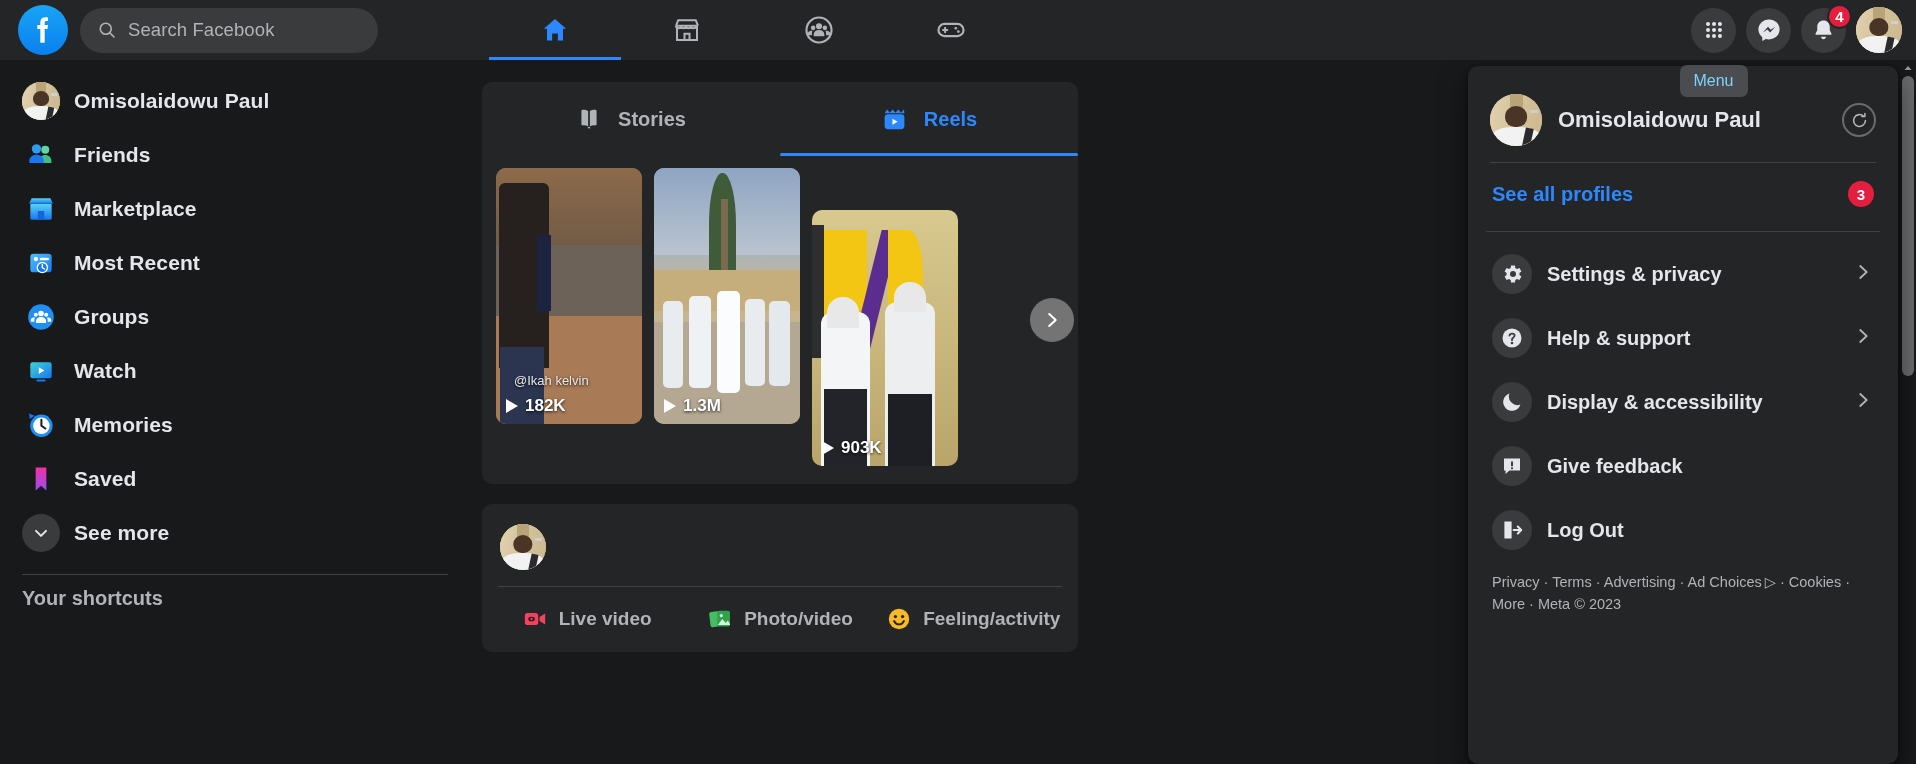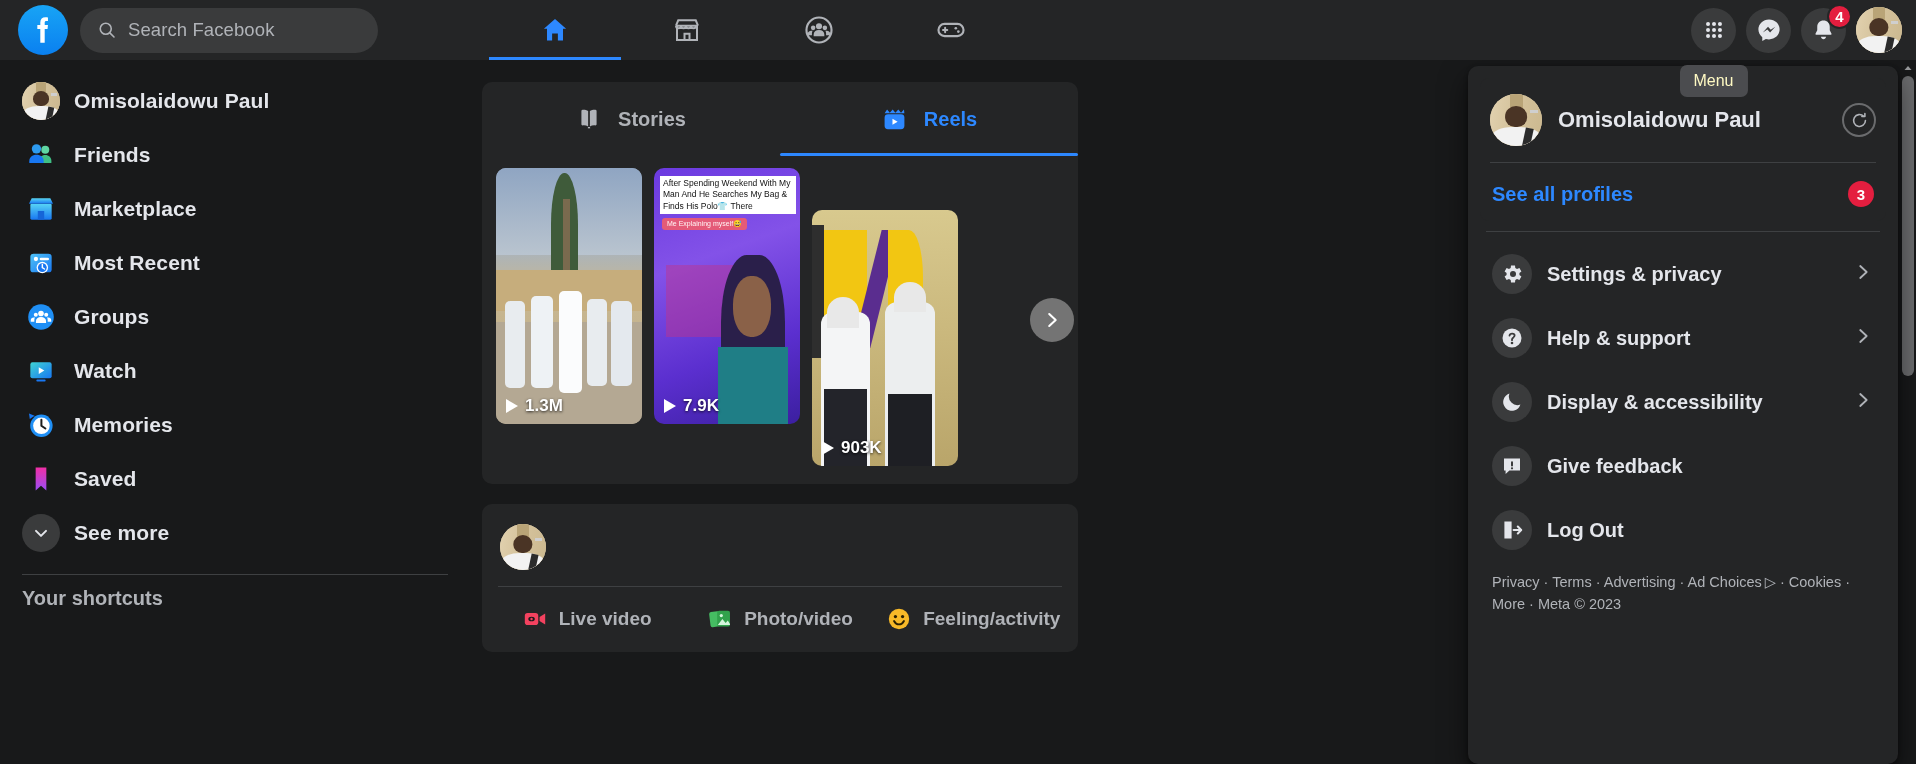--- a/index.html
+++ b/index.html
@@ -64,21 +64,21 @@
   .badge {
     position: absolute; top: -4px; right: -6px;
     min-width: 25px; height: 25px; padding: 0 6px;
     border-radius: 13px; background: #e41e3f; color: #fff;
     font-size: 15px; font-weight: bold;
     display: flex; align-items: center; justify-content: center;
     border: 2px solid #242526;
   }
   .tooltip {
     position: absolute; top: 57px; left: 50%; transform: translateX(-50%);
-    background: #4b4c4f; color: #fef9c3;
+    background: #4b4c4f; color: #7dd3fc;
     font-size: 16px; padding: 7px 14px; border-radius: 7px;
     white-space: nowrap; z-index: 60;
   }
 
   
   .portrait { width: 100%; height: 100%; position: relative; background: #d9c9a8; overflow: hidden; }
   .portrait .wall { position: absolute; inset: 0;
     background: linear-gradient(100deg,#e2d2b0 0%,#d6c49e 40%,#cbb88f 100%); }
   .portrait .door { position: absolute; left: 38%; top: 0; width: 26%; height: 55%;
     background: #b9a477; }
@@ -505,50 +505,51 @@
           <path d="M3.2 6.4 5.4 3l2.4 3.1L10.4 3l2.4 3.1L15.4 3l2.4 3.1L20.4 3l.4 3.4H3.2z" fill="#2d88ff"></path>
           <rect x="3.2" y="7.4" width="17.6" height="13.2" rx="3" fill="#2d88ff"></rect>
           <path d="M10.2 11.4v5.2l4.6-2.6-4.6-2.6z" fill="#fff"></path>
         </svg>
         <span class="lbl">Reels</span>
       </div>
     </div>
 
     <div class="reels-strip">
 
+      <div class="reel" style="background:linear-gradient(170deg,#9d7b58 0%,#7d5f45 30%,#a8764f 55%,#b98c62 100%);">
+        <div style="position:absolute;left:0;top:0;width:100%;height:34%;background:linear-gradient(180deg,#8d6a4a,#6f5a46);"></div>
+        <div style="position:absolute;left:0;top:30%;width:100%;height:28%;background:#6d6257;"></div>
+        <div style="position:absolute;left:0;bottom:0;width:100%;height:42%;background:#a87a56;"></div>
+        <div style="position:absolute;left:2%;top:6%;width:34%;height:72%;background:#26211e;border-radius:6px 6px 0 0;"></div>
+        <div style="position:absolute;left:3%;bottom:0;width:30%;height:30%;background:#2b3550;"></div>
+        <div style="position:absolute;left:28%;top:26%;width:10%;height:30%;background:#1b2340;"></div>
+        <div class="handle">@Ikah kelvin</div>
+        <div class="views">
+          <span class="play-tri"></span>
+          <span>182K</span>
+        </div>
+      </div>
 
       <div class="reel" style="background:linear-gradient(180deg,#93a6bf 0%,#a3b3c6 28%,#c9b78f 50%,#b5a98e 100%);padding-left:41px;">
         <div style="position:absolute;left:0;top:0;width:100%;height:34%;background:linear-gradient(180deg,#8fa5c2,#b9c4cf);"></div>
         <div style="position:absolute;left:38%;top:2%;width:18%;height:40%;background:#3f5b3a;border-radius:50% 50% 0 0;"></div>
         <div style="position:absolute;left:46%;top:12%;width:5%;height:40%;background:#7a6a4e;"></div>
         <div style="position:absolute;left:0;top:40%;width:100%;height:16%;background:#c6ad7c;"></div>
         <div style="position:absolute;left:0;bottom:0;width:100%;height:40%;background:#b4a893;"></div>
         <div style="position:absolute;left:6%;top:52%;width:14%;height:34%;background:#e8ecef;border-radius:5px;"></div>
         <div style="position:absolute;left:24%;top:50%;width:15%;height:36%;background:#eef2f5;border-radius:5px;"></div>
         <div style="position:absolute;left:43%;top:48%;width:16%;height:40%;background:#fbfcfd;border-radius:5px;"></div>
         <div style="position:absolute;left:62%;top:51%;width:14%;height:34%;background:#e8ecef;border-radius:5px;"></div>
         <div style="position:absolute;left:79%;top:52%;width:14%;height:33%;background:#e4e9ee;border-radius:5px;"></div>
         <div class="views">
           <span class="play-tri"></span>
           <span>1.3M</span>
         </div>
       </div>
 
-      <div class="reel" style="background:linear-gradient(160deg,#6b3ae0 0%,#8352e8 35%,#5b2fcf 70%,#3b1fa0 100%);">
-        <div style="position:absolute;left:8%;top:38%;width:50%;height:28%;background:#c0338a;opacity:.45;"></div>
-        <div style="position:absolute;left:46%;top:34%;width:44%;height:66%;background:#2a1f4a;border-radius:40% 40% 0 0;"></div>
-        <div style="position:absolute;left:54%;top:42%;width:26%;height:24%;background:#8a6148;border-radius:46%;"></div>
-        <div style="position:absolute;left:44%;bottom:0;width:48%;height:30%;background:#1f7e86;"></div>
-        <div class="cap-overlay">After Spending Weekend With My Man And He Searches My Bag &amp; Finds His Polo👕 There</div>
-        <div class="cap-overlay2">Me Explaining myself😅</div>
-        <div class="views">
-          <span class="play-tri"></span>
-          <span>7.9K</span>
-        </div>
-      </div>
 
       <div class="reel" style="background:linear-gradient(180deg,#d8c98e 0%,#cbb97e 45%,#b9a56a 100%);margin-top:42px;">
         <div style="position:absolute;left:8%;top:8%;width:30%;height:46%;background:#f2c612;"></div>
         <div style="position:absolute;left:38%;top:8%;width:12%;height:46%;background:#5a2d8f;transform:skewX(-14deg);"></div>
         <div style="position:absolute;left:52%;top:8%;width:24%;height:46%;background:#f2c612;border-radius:0 40% 40% 0;"></div>
         <div style="position:absolute;left:0;top:6%;width:8%;height:52%;background:#2e2e2e;"></div>
 
         <div style="position:absolute;left:6%;top:40%;width:34%;height:60%;background:#f4f5f6;border-radius:12px 12px 0 0;"></div>
         <div style="position:absolute;left:10%;top:34%;width:22%;height:12%;background:#e8e8e8;border-radius:50% 50% 0 0;"></div>
         <div style="position:absolute;left:8%;bottom:0;width:30%;height:30%;background:#23242a;"></div>

